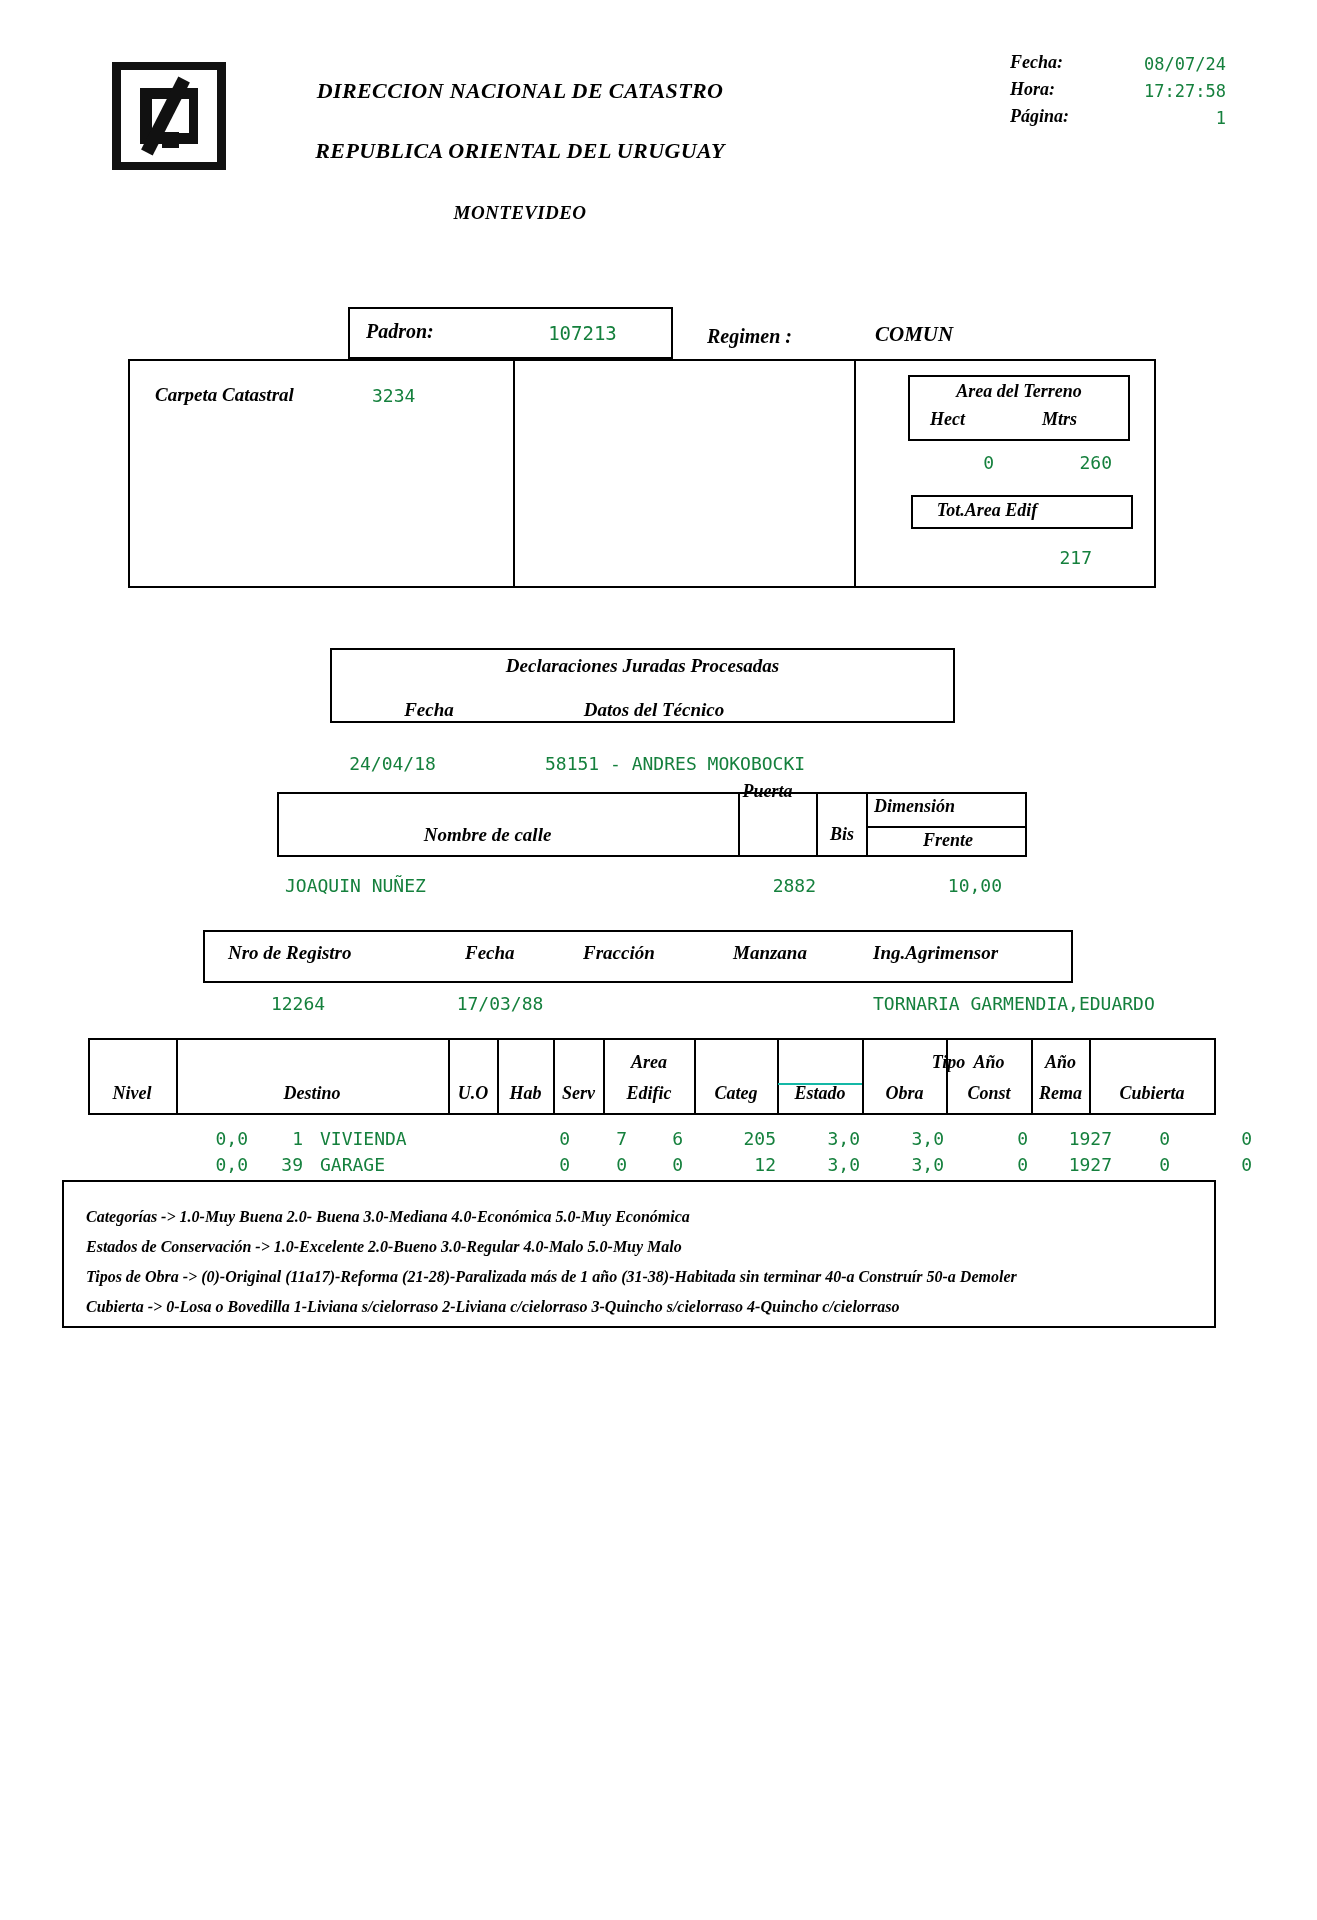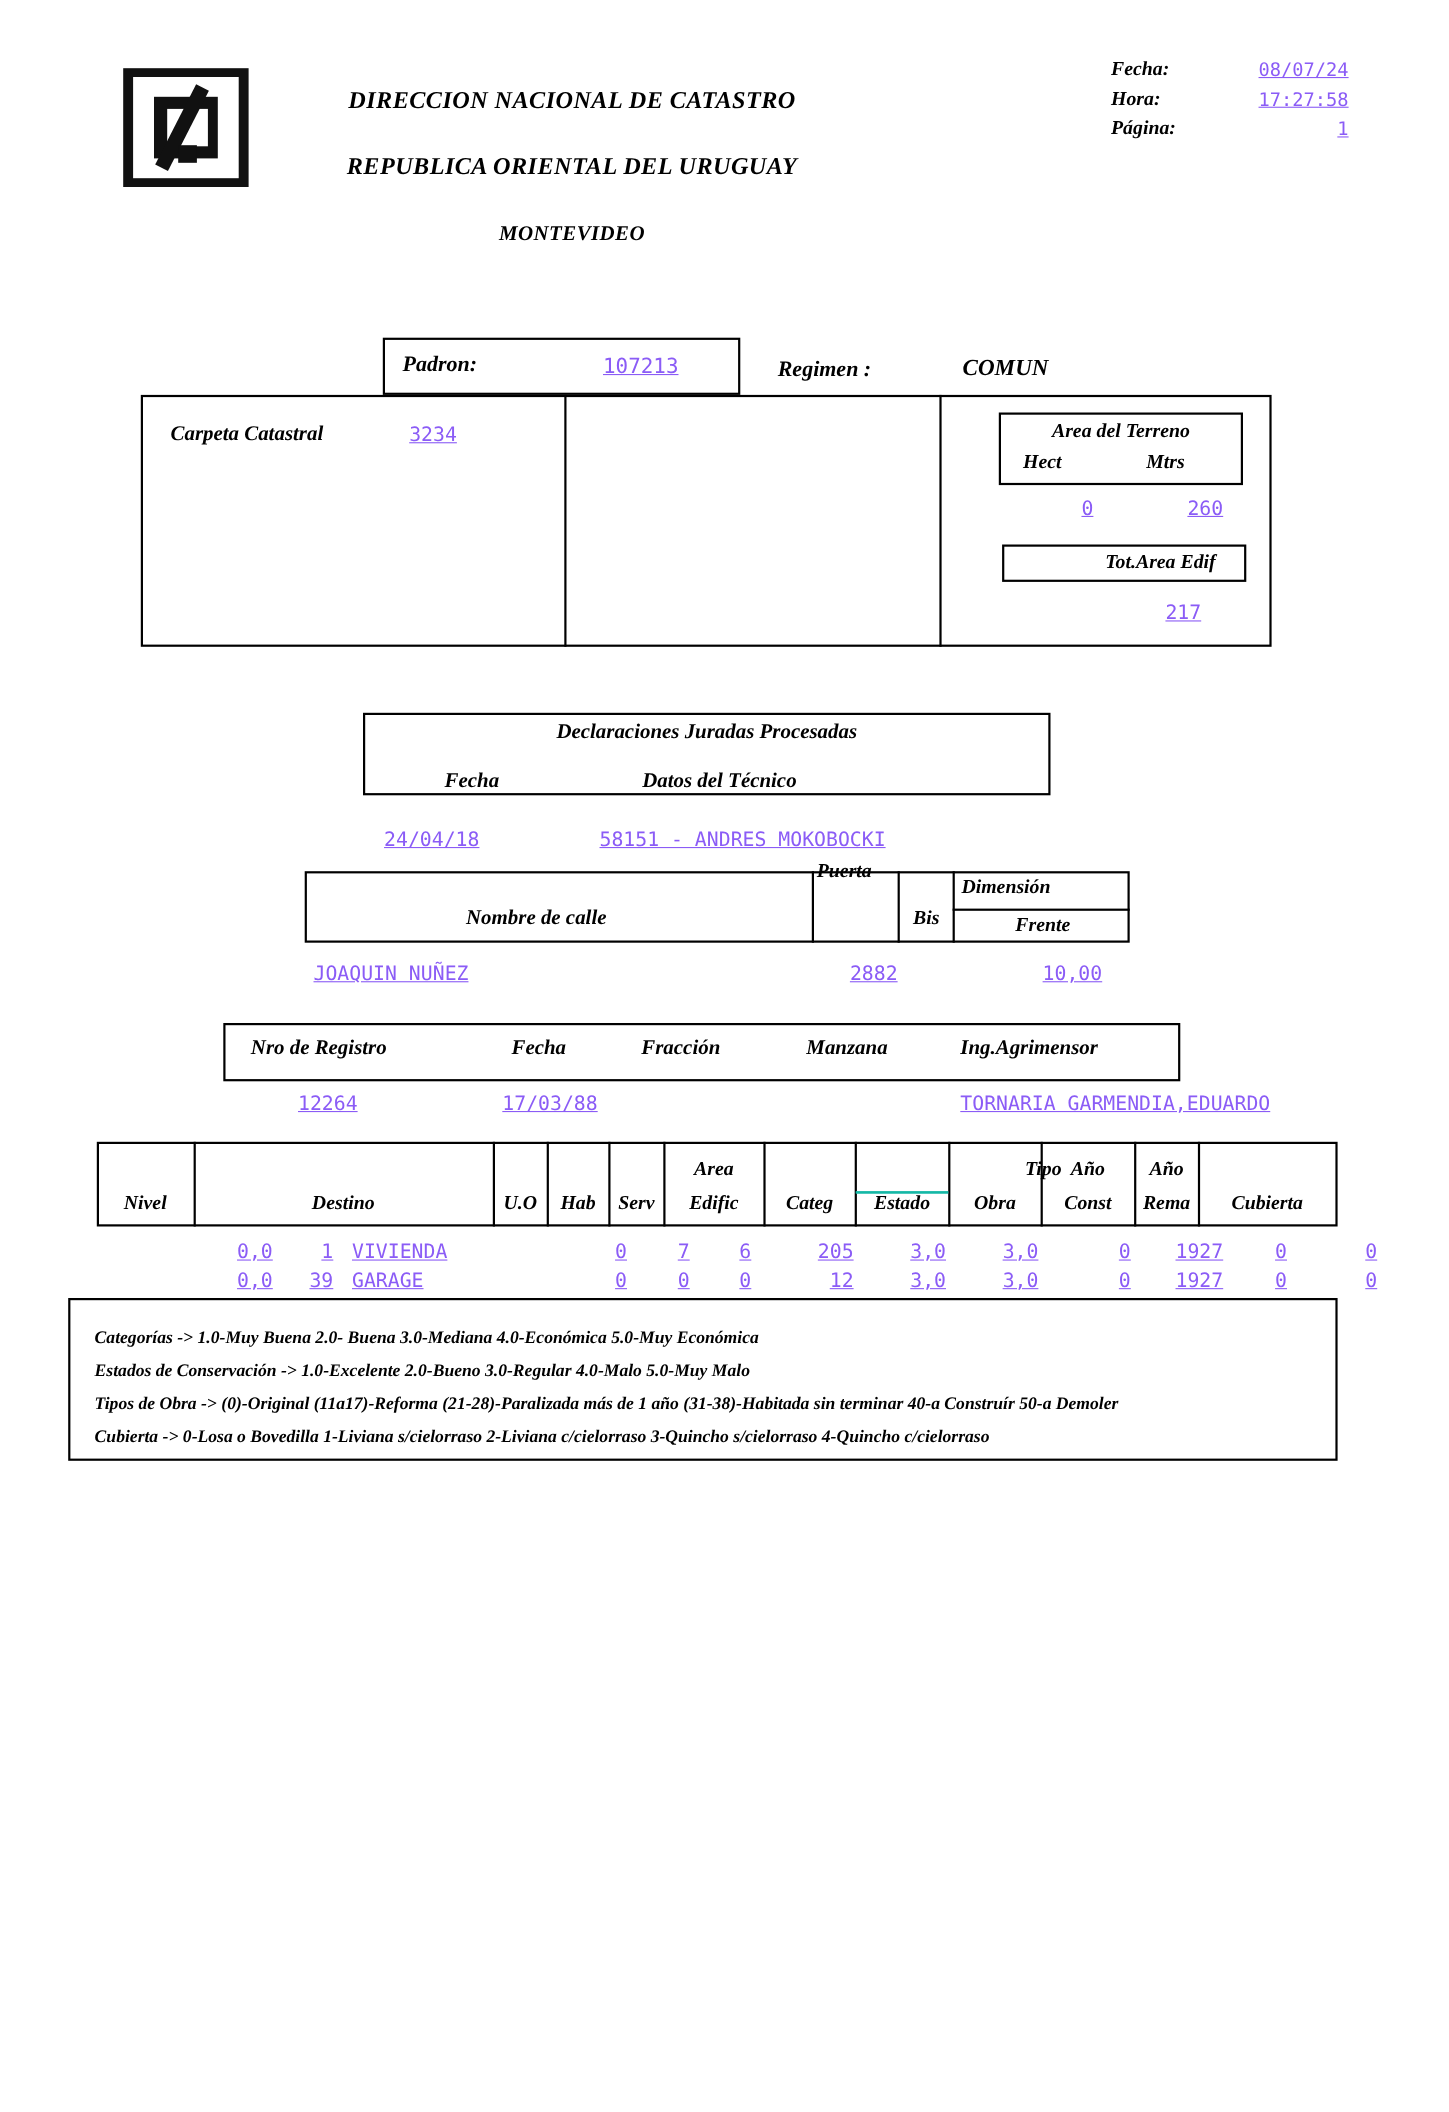--- a/index.html
+++ b/index.html
@@ -20,22 +20,21 @@
   .abs { position: absolute; }
   .serif-bi {
     font-family: "Liberation Serif", "DejaVu Serif", serif;
     font-weight: bold;
     font-style: italic;
   }
   .mono {
     font-family: "DejaVu Sans Mono", "Liberation Mono", monospace;
     font-weight: normal;
     font-style: normal;
-    color: #8b5cf6;
-    text-decoration: underline;
+    color: #15803d;
   }
   .ctr { text-align: center; }
 
   
   #logo {
     left: 112px; top: 62px;
     width: 114px; height: 108px;
     background: #111111;
     padding: 0;
     box-sizing: border-box;
@@ -119,21 +118,21 @@
   #terreno-mtrs  { left: 1042px; top: 409px; font-size: 18px; }
   #terreno-hect-v { left: 930px; top: 452px; width: 64px; font-size: 18px; text-align: right; }
   #terreno-mtrs-v { left: 1040px; top: 452px; width: 72px; font-size: 18px; text-align: right; }
 
   #edif-box {
     left: 911px; top: 495px;
     width: 222px; height: 34px;
     border: 2px solid #000;
     box-sizing: border-box;
   }
-  #edif-title { left: 934px; top: 500px; width: 242px; font-size: 18px; }
+  #edif-title { left: 866px; top: 500px; width: 242px; font-size: 18px; }
   #edif-val   { left: 1020px; top: 547px; width: 72px; font-size: 18px; text-align: right; }
 
   
   #dec-box {
     left: 330px; top: 648px;
     width: 625px; height: 75px;
     border: 2px solid #000;
     box-sizing: border-box;
   }
   #dec-title { left: 330px; top: 655px; width: 625px; font-size: 19px; }

